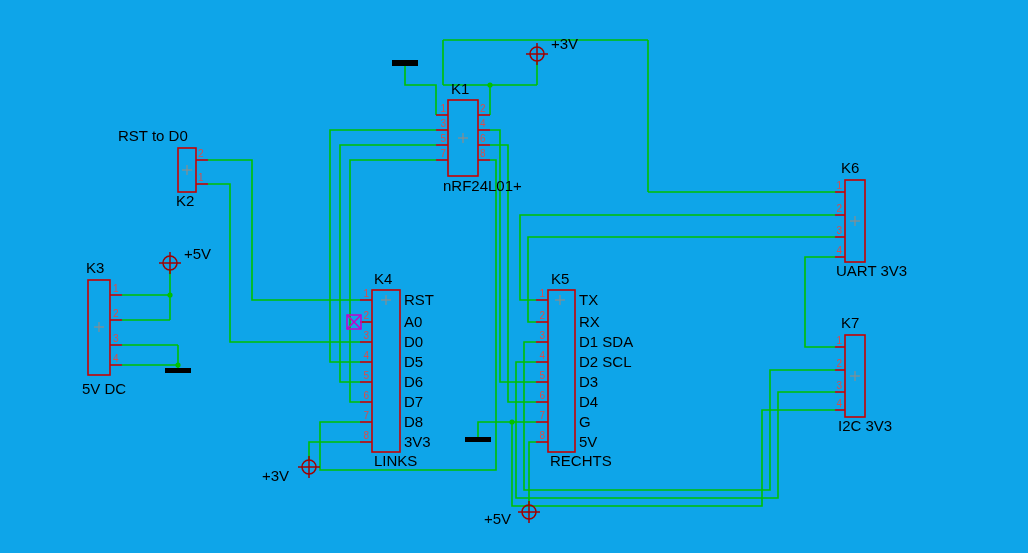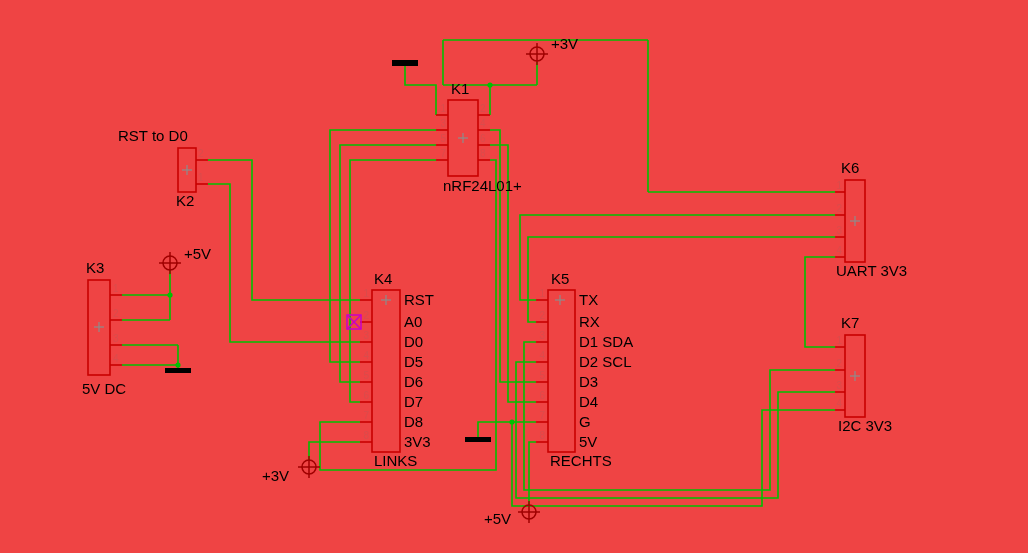--- a/index.html
+++ b/index.html
@@ -1,17 +1,17 @@
 <!DOCTYPE html>
 <html><head>
 <meta charset="utf-8">
 <title>Schematic</title>
 <style>
   html,body{margin:0;padding:0;}
-  .canvas{width:1028px;height:553px;background:#ef4444;position:relative;overflow:hidden;}
+  .canvas{width:1028px;height:553px;background:#0ea5e9;position:relative;overflow:hidden;}
   svg{display:block;}
   .wire{stroke:#00C000;stroke-width:1.6;fill:none;}
   .stub{stroke:#C80000;stroke-width:1.6;}
   .box{stroke:#C80000;stroke-width:1.6;fill:none;}
   .pin-num{fill:#D94C4C;font:10px "Liberation Sans", sans-serif;}
   .lbl{fill:#000000;font:15px "Liberation Sans", sans-serif;}
   .cross{stroke:#8C8C8C;stroke-width:1.2;}
   .gndbar{fill:#000000;}
   .pwr{stroke:#A00000;stroke-width:1.5;fill:none;}
   .dot{fill:#00C000;}

